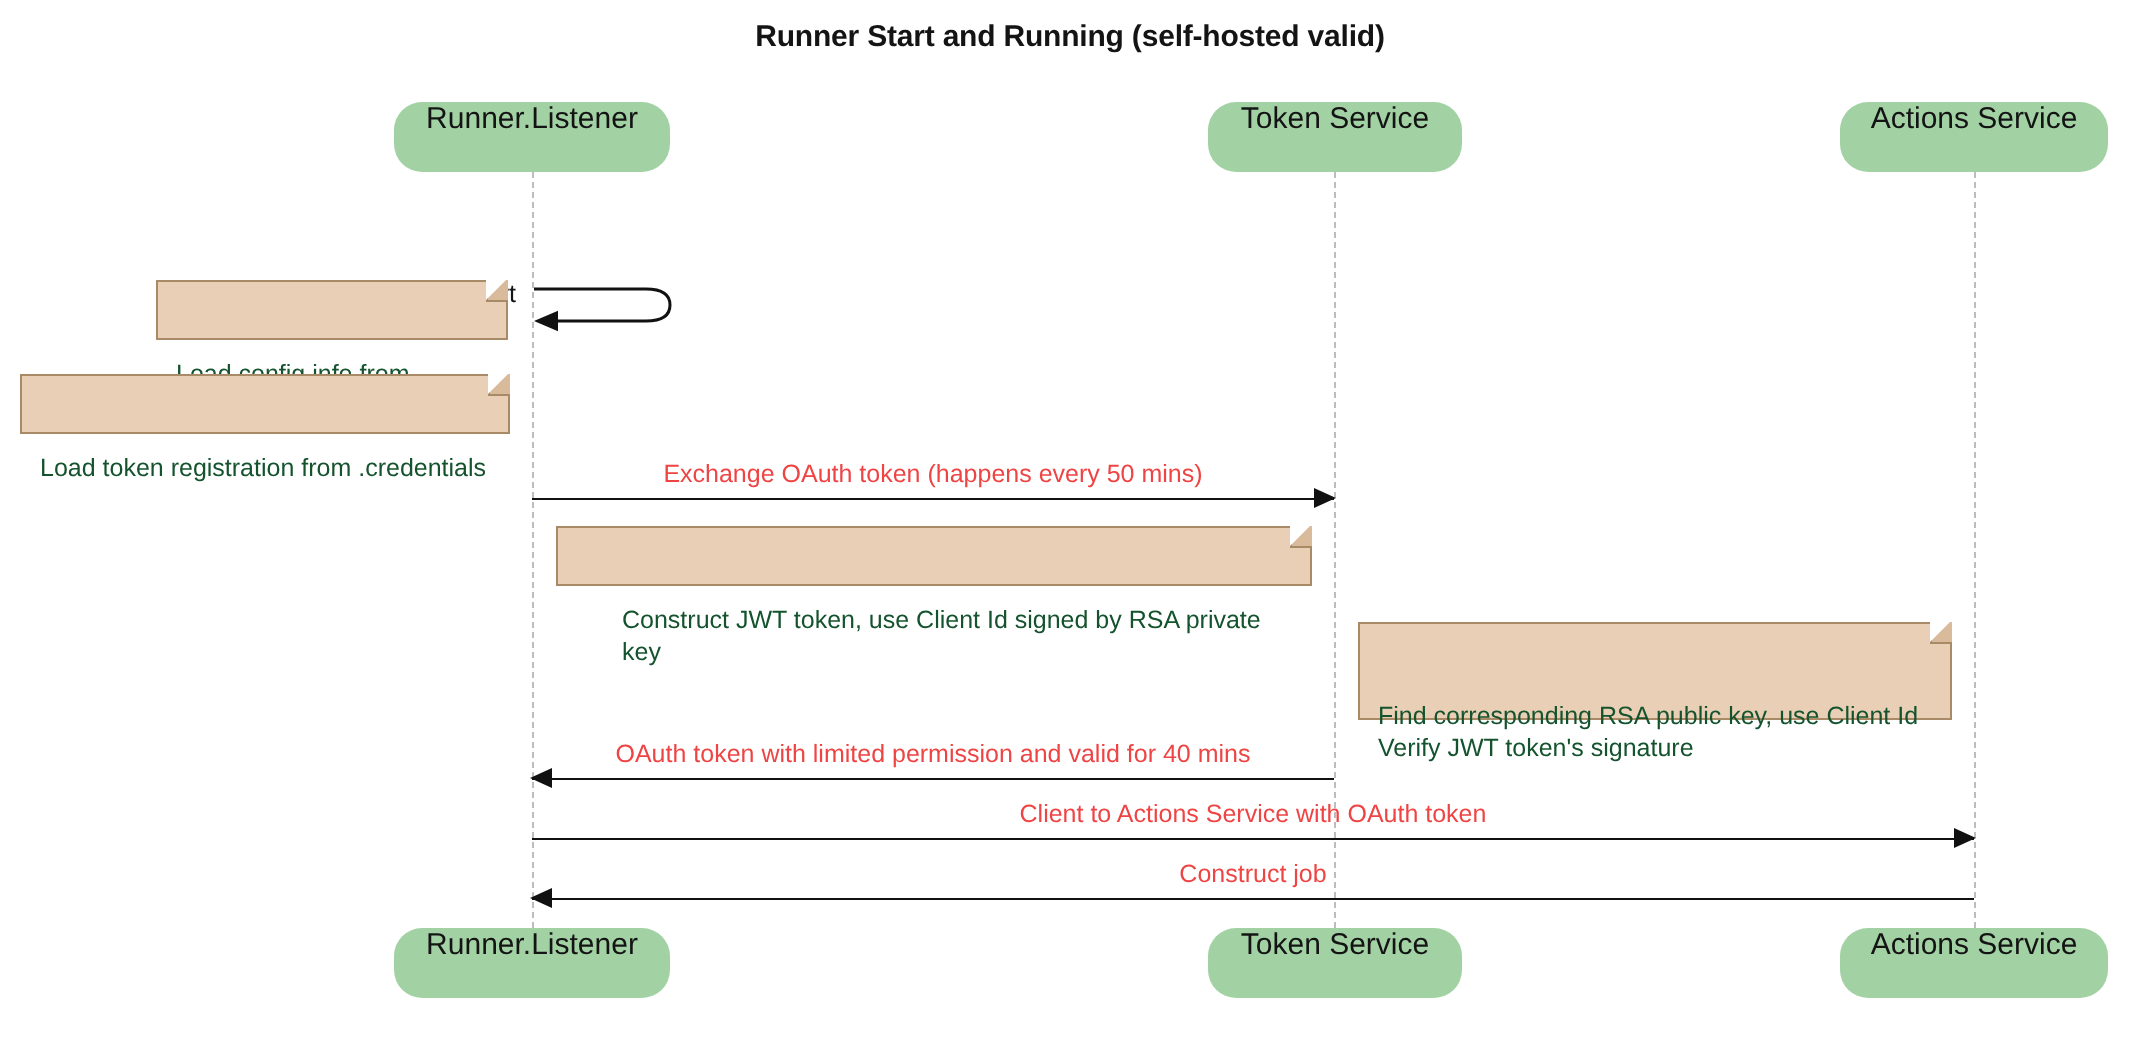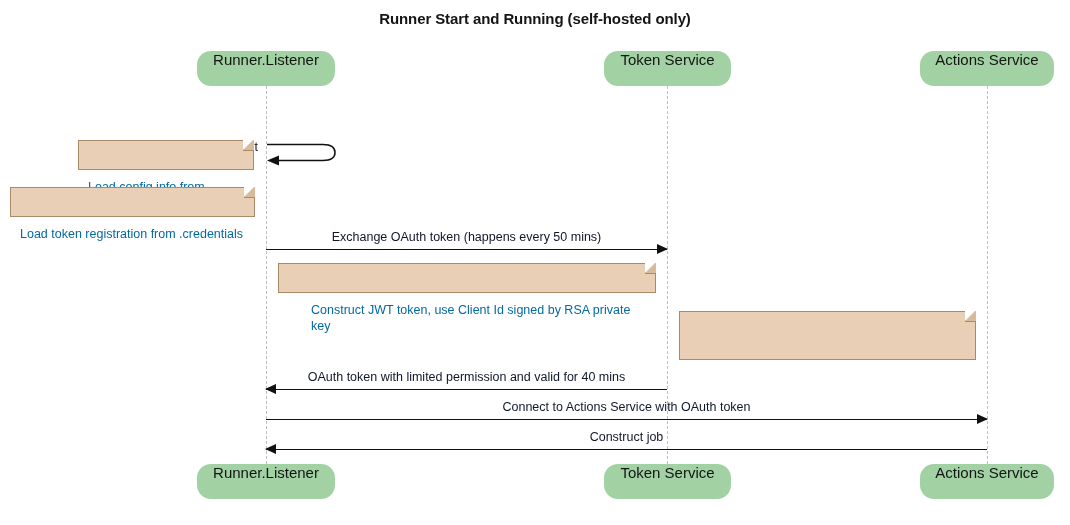--- a/index.html
+++ b/index.html
@@ -44,21 +44,21 @@
     white-space:nowrap;
   }
 
   
   .note{
     position:absolute;
     background:#e8cfb5;
     border:1px solid #a88a66;
     box-sizing:border-box;
     font-size:12.5px;
-    color:#0369a1;
+    color:#14532d;
     padding:6px 9px 6px 9px;
     line-height:16px;
     white-space:pre-line;
   }
   .note .fold{
     position:absolute;
     top:-1px;right:-1px;
     width:11px;height:11px;
     background:#d9bb9c;
     border-left:1px solid #a88a66;
@@ -97,21 +97,21 @@
   .msg.left .head{
     left:-1px;
     border-right:11px solid #111111;
   }
   .msg .label{
     position:absolute;
     left:0;width:100%;
     top:-19px;
     text-align:center;
     font-size:12.5px;
-    color:#0f172a;
+    color:#ef4444;
     white-space:nowrap;
   }
 
   
   .selfmsg{position:absolute;margin-top:36px;}
   .selfmsg svg{display:block;}
   .selfmsg .label{
     position:absolute;
     right:100%;
     top:-3px;
@@ -120,21 +120,21 @@
     color:#141414;
     white-space:nowrap;
     text-align:right;
   }
 </style>
 </head>
 <body>
 
 <div id="diagram">
 
-  <div class="title">Runner Start and Running (self-hosted only)</div>
+  <div class="title">Runner Start and Running (self-hosted valid)</div>
 
   <div class="lifeline" style="left:266px;top:86px;height:378px;"></div>
   <div class="lifeline" style="left:667px;top:86px;height:378px;"></div>
   <div class="lifeline" style="left:987px;top:86px;height:378px;"></div>
 
   <div class="actor" style="left:197px;top:51px;width:138px;">
     <span>Runner.Listener</span>
   </div>
   <div class="actor" style="left:604px;top:51px;width:127px;">
     <span>Token Service</span>
@@ -177,30 +177,32 @@
     <div class="head"></div>
   </div>
 
   <div class="note" style="left:278px;top:263px;width:378px;height:30px;padding-left:32px;">
     <span class="fold"></span>
     <span>Construct JWT token, use Client Id signed by RSA private key</span>
   </div>
 
   <div class="note" style="left:679px;top:311px;width:297px;height:49px;">
     <span class="fold"></span>
+    <span>Find corresponding RSA public key, use Client Id
+Verify JWT token's signature</span>
   </div>
 
   <div class="msg left" style="left:266px;top:389px;width:401px;">
     <div class="label">OAuth token with limited permission and valid for 40 mins</div>
     <div class="line"></div>
     <div class="head"></div>
   </div>
 
   <div class="msg right" style="left:266px;top:419px;width:721px;">
-    <div class="label">Connect to Actions Service with OAuth token</div>
+    <div class="label">Client to Actions Service with OAuth token</div>
     <div class="line"></div>
     <div class="head"></div>
   </div>
 
   <div class="msg left" style="left:266px;top:449px;width:721px;">
     <div class="label">Construct job</div>
     <div class="line"></div>
     <div class="head"></div>
   </div>
 

